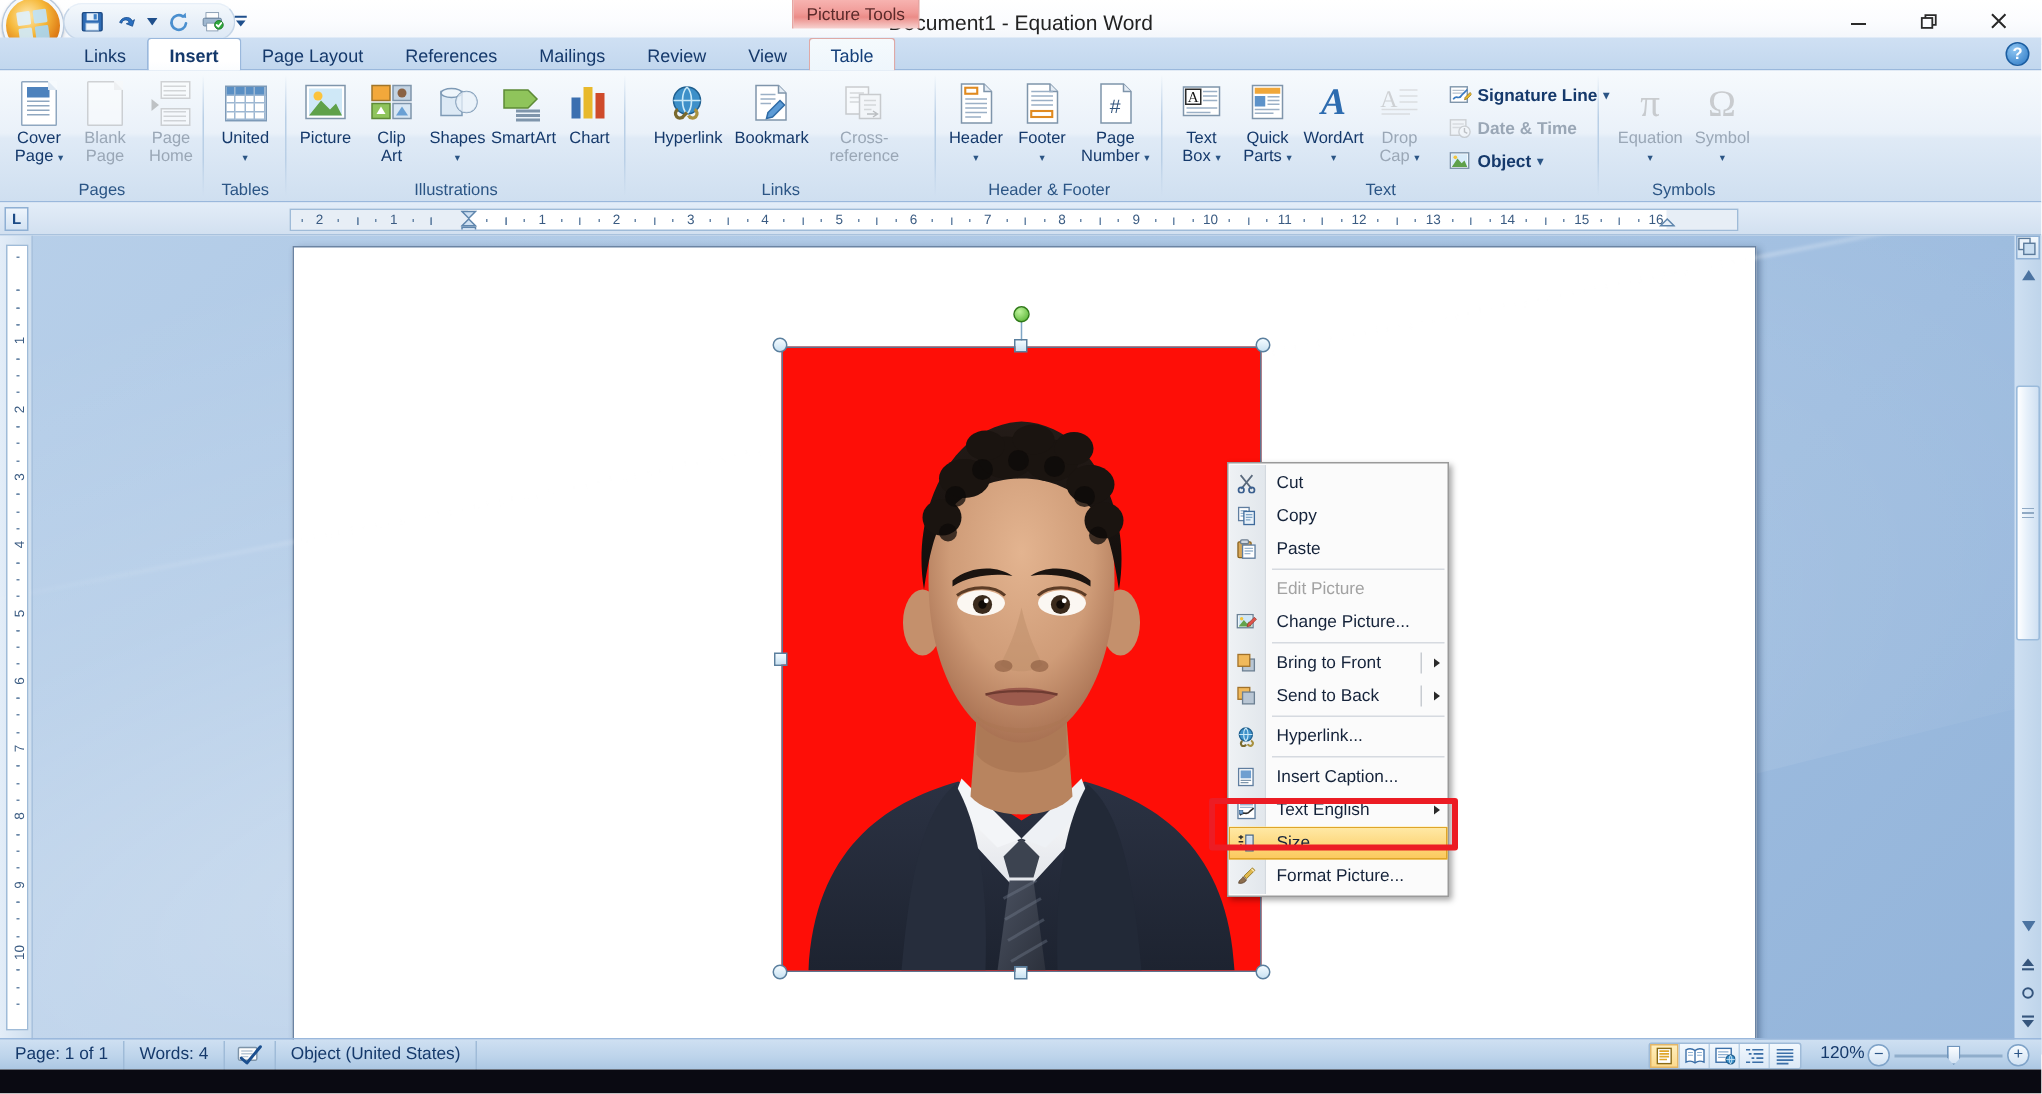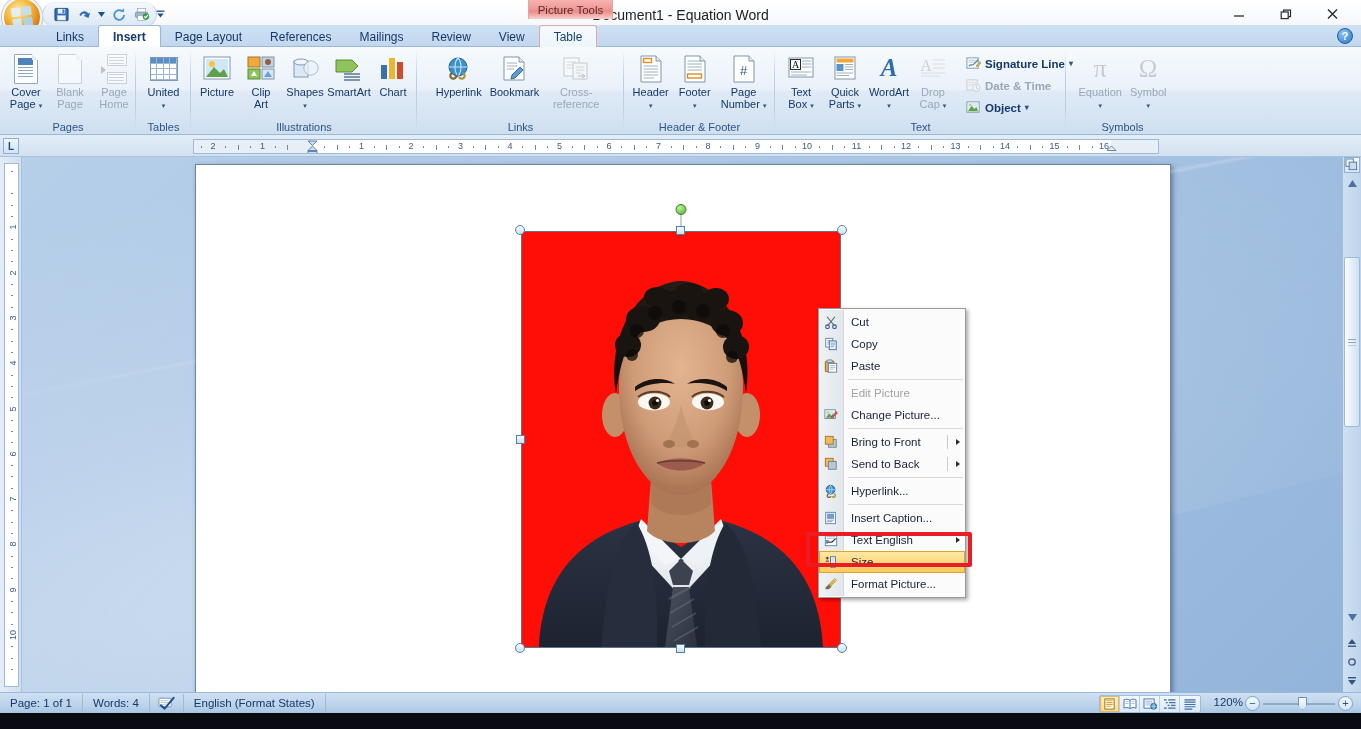--- a/index.html
+++ b/index.html
@@ -1187,21 +1187,21 @@
     <div class="sitem" style="padding:0 8px;">
       <span style="display:flex;">
         <svg width="17" height="14" viewBox="0 0 18 14">
             <rect x="1" y="2" width="13" height="9" rx="1" fill="#fdfdfd" stroke="#7d93a8"></rect>
             <path d="M3 4.5 H11 M3 6.5 H11 M3 8.5 H8" stroke="#b9c8d6"></path>
             <path d="M3 9.5 L7 13 L16.5 1.5" stroke="#1b4f8f" stroke-width="2.1" fill="none" stroke-linecap="round" stroke-linejoin="round"></path>
           </svg>
       </span>
     </div>
     <div class="sitem">
-        <span>English (Format States)</span>
+        <span>Object (United States)</span>
       </div>
 
     <div class="viewbtns">
       <div class="vb active">
         <svg width="13" height="12" viewBox="0 0 14 13">
             <rect x="2" y="1" width="10" height="11" fill="#fff" stroke="#8a6b16"></rect>
             <path d="M3.5 3 H10.5 M3.5 5 H10.5 M3.5 7 H10.5 M3.5 9 H9" stroke="#e0a62c" stroke-width="1.2"></path>
           </svg>
       </div>
       <div class="vb">

